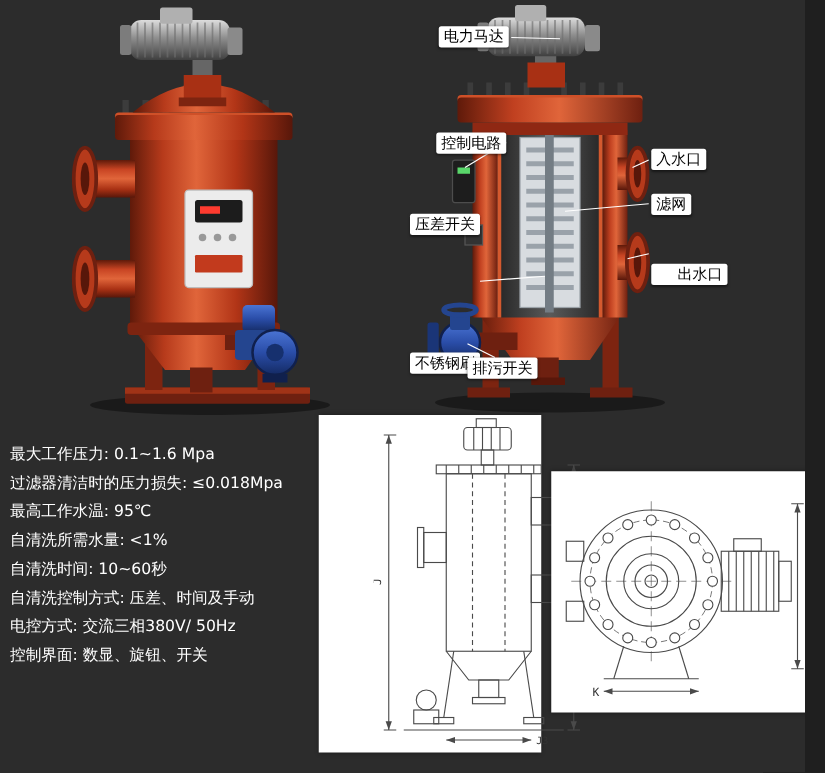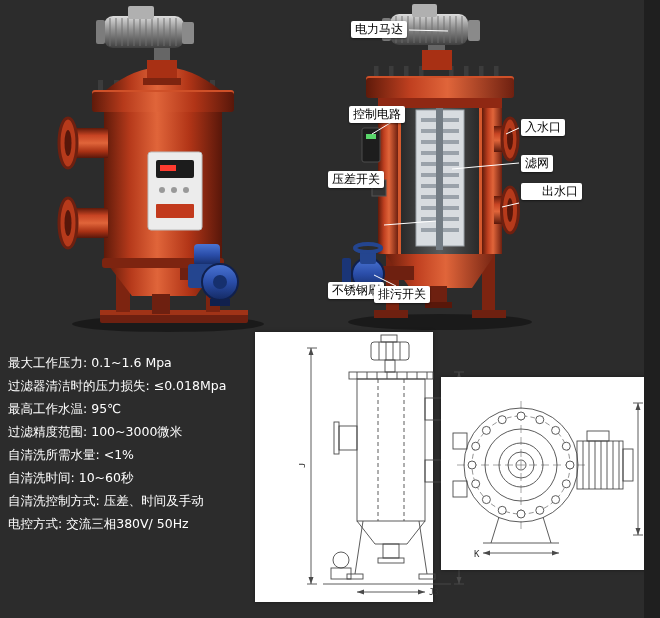--- a/index.html
+++ b/index.html
@@ -251,33 +251,33 @@
       <path d="M384,225 L436,221"></path>
       <path d="M396,286 L374,275"></path>
     </g>
   </svg>
 
   <div class="callout" style="left:351px;top:21px;">电力马达</div>
   <div class="callout" style="left:349px;top:106px;">控制电路</div>
   <div class="callout" style="left:521px;top:119px;">入水口</div>
   <div class="callout" style="left:521px;top:155px;">滤网</div>
   <div class="callout" style="left:328px;top:171px;">压差开关</div>
-  <div class="callout" style="left:521px;top:183px;padding-left:21px;">出水口</div>
+  <div class="callout" style="left:521px;top:211px;padding-left:21px;">出水口</div>
   <div class="callout" style="left:328px;top:234px;margin-top:48px;">不锈钢刷</div>
   <div class="callout" style="left:374px;top:286px;">排污开关</div>
 
   <div class="specs">
     <div class="spec-row">最大工作压力: 0.1~1.6 Mpa</div>
     <div class="spec-row">过滤器清洁时的压力损失: ≤0.018Mpa</div>
     <div class="spec-row">最高工作水温: 95℃</div>
-    <div class="spec-row">过滤精度范围: 100~3000微米</div>
     <div class="spec-row">自清洗所需水量: &lt;1%</div>
     <div class="spec-row">自清洗时间: 10~60秒</div>
     <div class="spec-row">自清洗控制方式: 压差、时间及手动</div>
     <div class="spec-row">电控方式: 交流三相380V/ 50Hz</div>
+    <div class="spec-row">控制界面: 数显、旋钮、开关</div>
   </div>
 
   <div class="drawing drawing-front">
     <svg viewBox="0 0 178 270" width="178" height="270">
       <g stroke="#4a4a4a" stroke-width="0.9" fill="none">
 
         <line x1="12" y1="16" x2="12" y2="252"></line>
         <line x1="8" y1="16" x2="18" y2="16"></line>
           <line x1="8" y1="252" x2="18" y2="252"></line>
 

